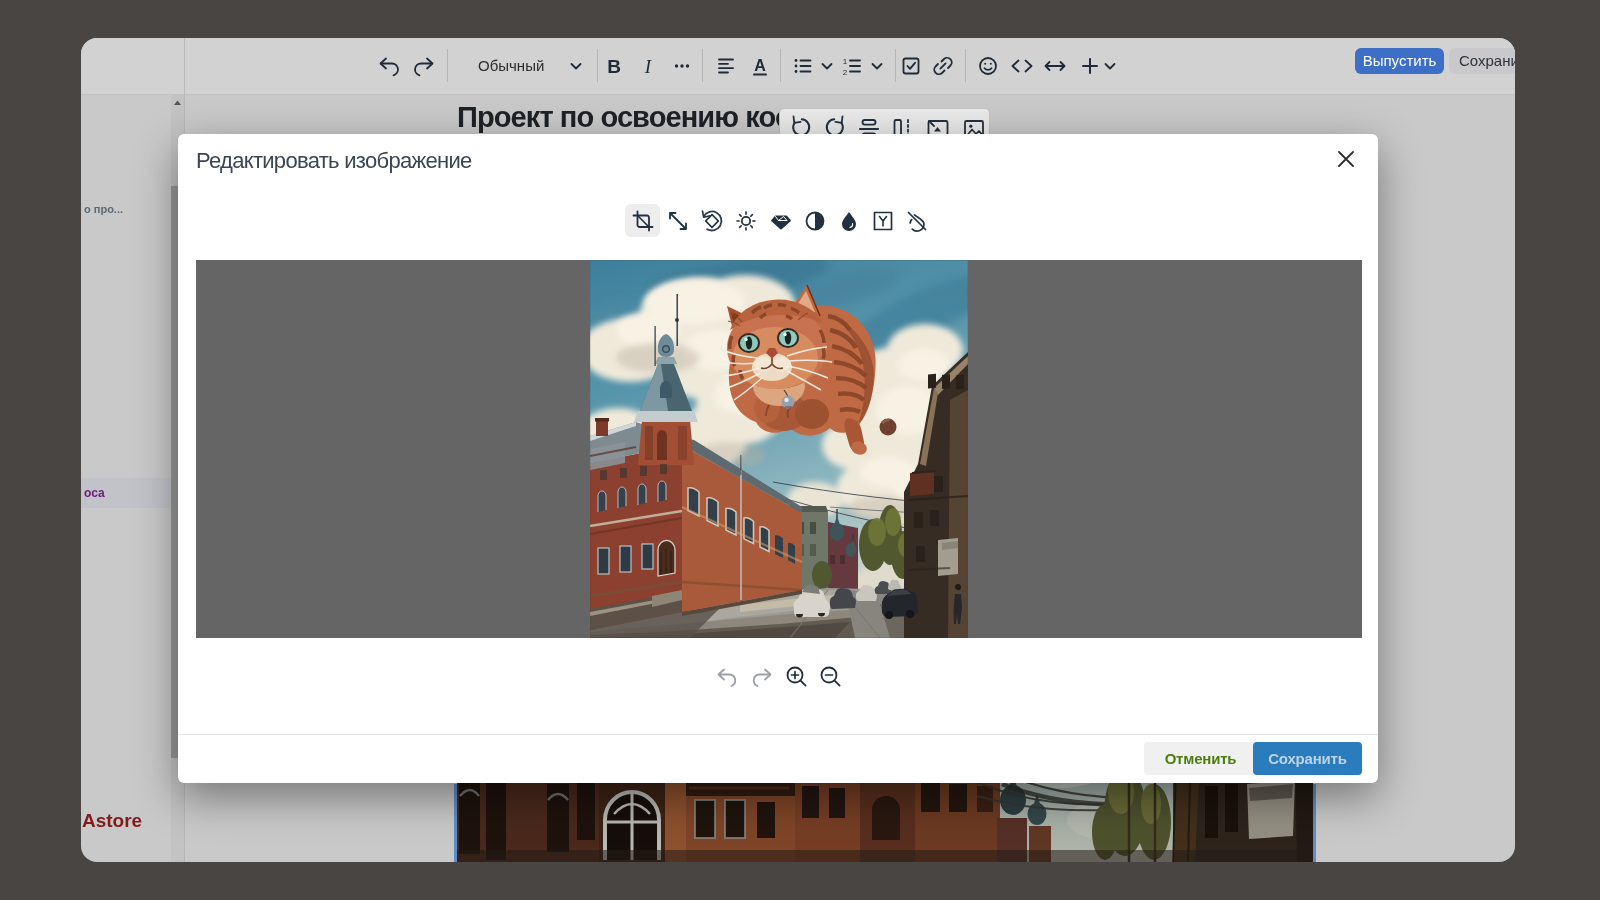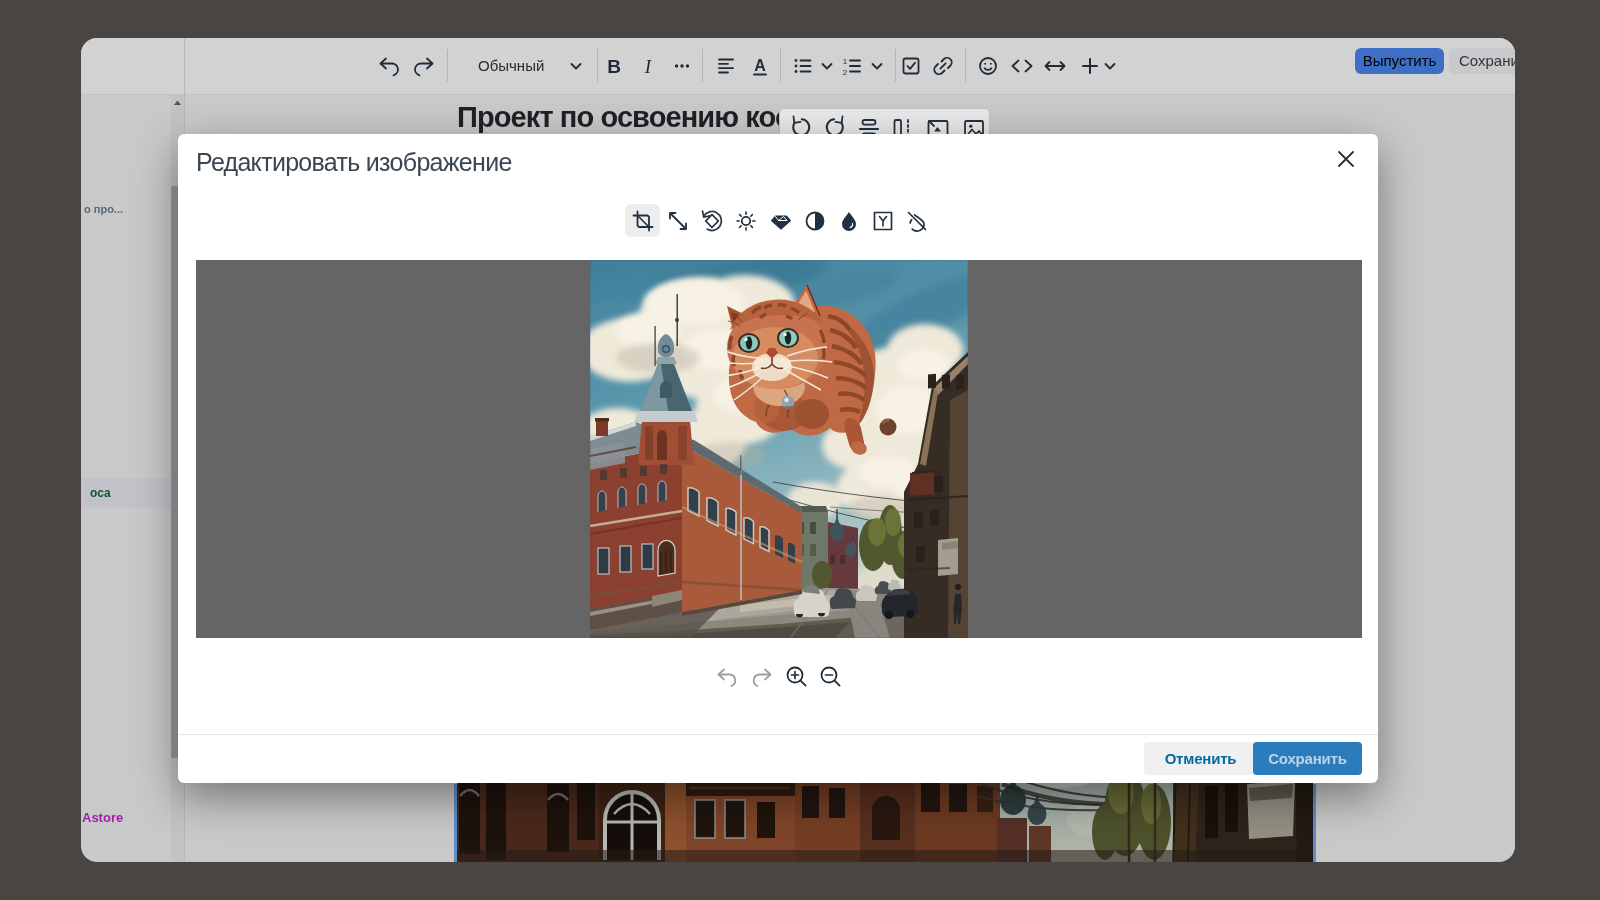--- a/index.html
+++ b/index.html
@@ -4,38 +4,38 @@
 <style>
   * { margin:0; padding:0; box-sizing:border-box; }
   html,body { width:1600px; height:900px; overflow:hidden; background:#484542; font-family:"Liberation Sans", sans-serif; }
   .abs { position:absolute; }
   #stage { position:relative; width:1600px; height:900px;border-radius:32px; }
   #page { position:absolute; left:81px; top:38px; width:1434px; height:824px; background:#c9c9c9; border-radius:16px; overflow:hidden; }
   #sidebarline { position:absolute; left:103px; top:0; width:1px; height:824px; background:#b7b7b7; }
   #toolbar { position:absolute; left:0; top:0; width:1434px; height:57px; background:#d2d2d2; border-bottom:1px solid #c2c2c2; }
   #title { position:absolute; left:376px; top:63px; font-size:29px; font-weight:bold; color:#1e2125; letter-spacing:-0.9px; white-space:nowrap; }
   .btn-top { position:absolute; top:10px; height:26px; border-radius:6px; font-size:15px; line-height:26px; text-align:center; }
-  #btn-vypustit { left:1274px; width:89px; background:#3d6fc7; color:#000000; }
+  #btn-vypustit { left:1274px; width:89px; background:#3d6fc7; color:#ffffff; }
   #btn-sohranit-top { left:1368px; width:132px; background:#c9c9cb; color:#2f3338; text-align:left; padding-left:10px; }
   #floatbar { position:absolute; left:698px; top:70px; width:211px; height:64px; background:#eaeaea; border:1px solid #c2c2c2; border-radius:5px; }
   #imgstrip { position:absolute; left:376px; top:702px; width:856px; height:122px; overflow:hidden; }
   #stripblue { position:absolute; left:1232px; top:746px; width:2.5px; height:78px; background:#5b8fcc; }
   #stripblue2 { position:absolute; left:373px; top:746px; width:2.5px; height:78px; background:#5b8fcc; }
   
   #modal { position:absolute; left:178px; top:134px; width:1200px; height:649px; background:#ffffff; border-radius:6px; box-shadow:0 14px 44px rgba(0,0,0,0.42); }
-  #mtitle { position:absolute; left:18px; top:14px; font-size:25px; letter-spacing:-0.7px; color:#3a4653; }
+  #mtitle { position:absolute; left:18px; top:14px; font-size:22px; letter-spacing:-0.7px; color:#3a4653; }
   #mclose { position:absolute; left:1158px; top:13px; width:22px; height:22px; }
   #mtools { position:absolute; left:0px; top:56px; width:1200px; height:66px; }
   #cropsel { position:absolute; left:447px; top:70px; width:35px; height:33px; background:#ededed; border-radius:6px; }
   #canvas { position:absolute; left:18px; top:126px; width:1166px; height:378px; background:#656565; }
   #painting { position:absolute; left:412px; top:126px; width:378px; height:378px; }
   #zoomrow { position:absolute; left:0; top:530px; width:1200px; height:40px; }
   #msep { position:absolute; left:0; top:600px; width:1200px; height:1px; background:#e4e4e4; }
   .btn-m { position:absolute; top:608px; height:33px; border-radius:4px; font-size:15px; font-weight:bold; letter-spacing:-0.2px; line-height:33px; text-align:center; }
-  #btn-otmenit { left:966px; width:113px; background:#f0f0f0; color:#0369a1; }
+  #btn-otmenit { left:966px; width:113px; background:#f0f0f0; color:#4d7c0f; }
   #btn-sohranit { left:1075px; width:109px; background:#2b7cbd; color:#bdd3e6; }
   svg { display:block; }
 </style>
 </head>
 <body>
 <div id="stage">
   <div id="page">
     <div id="toolbar"></div>
     <svg id="tbicons" class="abs" style="left:0;top:0" width="1434" height="57" viewBox="0 0 1434 57" fill="none" stroke="#1f2b38" stroke-width="1.8" stroke-linecap="round" stroke-linejoin="round">
 
@@ -116,22 +116,22 @@
       <g transform="translate(1029,28)">
           <path d="M-4.5,-2 l4.5,4.5 l4.5,-4.5"></path>
         </g>
     </svg>
     <div id="title">Проект по освоению кос</div>
     <div class="btn-top" id="btn-vypustit">Выпустить</div>
     <div class="btn-top" id="btn-sohranit-top">Сохранить</div>
     <div id="sidebar">
       <div class="abs" style="left:3px;top:149px;font-size:11px;font-weight:bold;color:#5d6875;margin-top:16px;">о про...</div>
       <div class="abs" style="left:0;top:440px;width:91px;height:30px;background:#c2c3c8;"></div>
-      <div class="abs" style="left:9px;top:448px;font-size:12px;font-weight:bold;color:#14532d;">оса</div>
-      <div class="abs" style="left:1px;top:772px;font-size:13px;font-weight:bold;color:#a21caf;">Astore</div>
+      <div class="abs" style="left:3px;top:448px;font-size:12px;font-weight:bold;color:#701a75;">оса</div>
+      <div class="abs" style="left:1px;top:772px;font-size:19px;font-weight:bold;color:#7f1d1d;">Astore</div>
       <div class="abs" style="left:90px;top:57px;width:13px;height:767px;background:#c3c3c3;"></div>
       <svg class="abs" style="left:90px;top:60px" width="13" height="10" viewBox="0 0 13 10">
           <path d="M6.5,2.5 L10,7 H3 Z" fill="#555"></path>
         </svg>
       <div class="abs" style="left:90px;top:148px;width:13px;height:572px;background:#9a9a9a;"></div>
     </div>
     <div id="sidebarline"></div>
     <div id="imgstrip">
     <svg width="856" height="122" viewBox="0 0 856 122">
       <linearGradient id="ssky" x1="0" y1="0" x2="0" y2="1">

